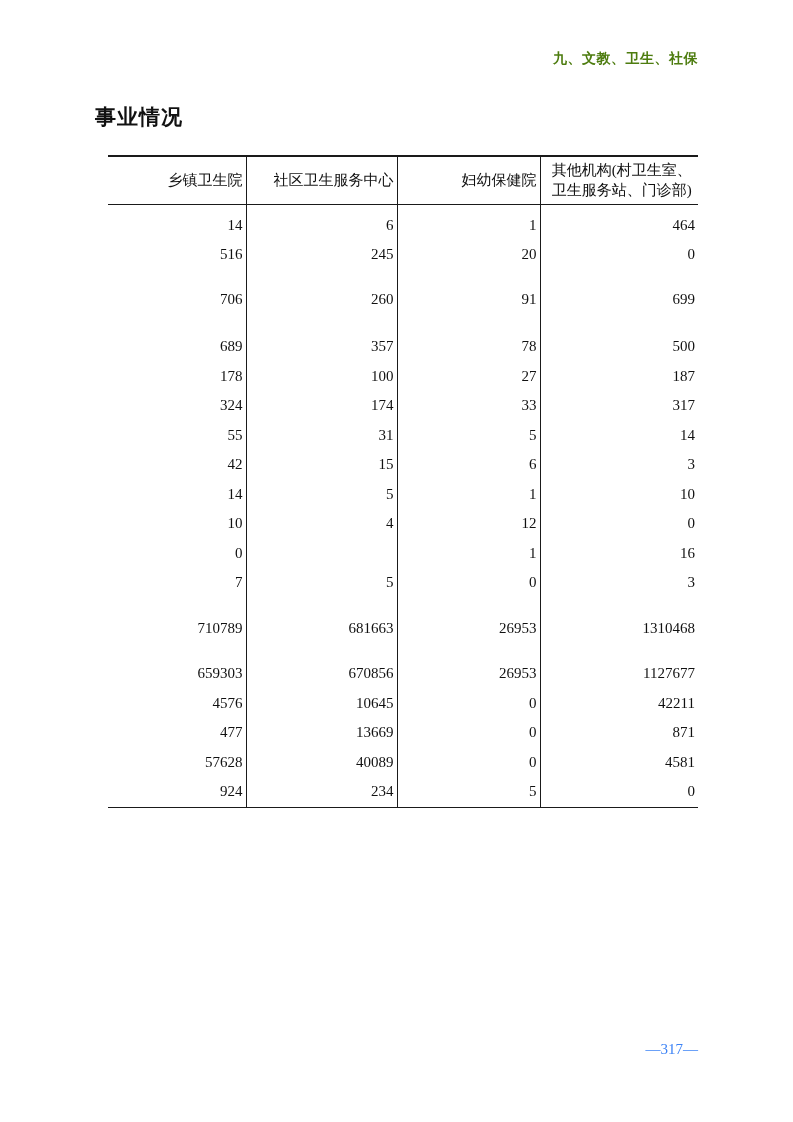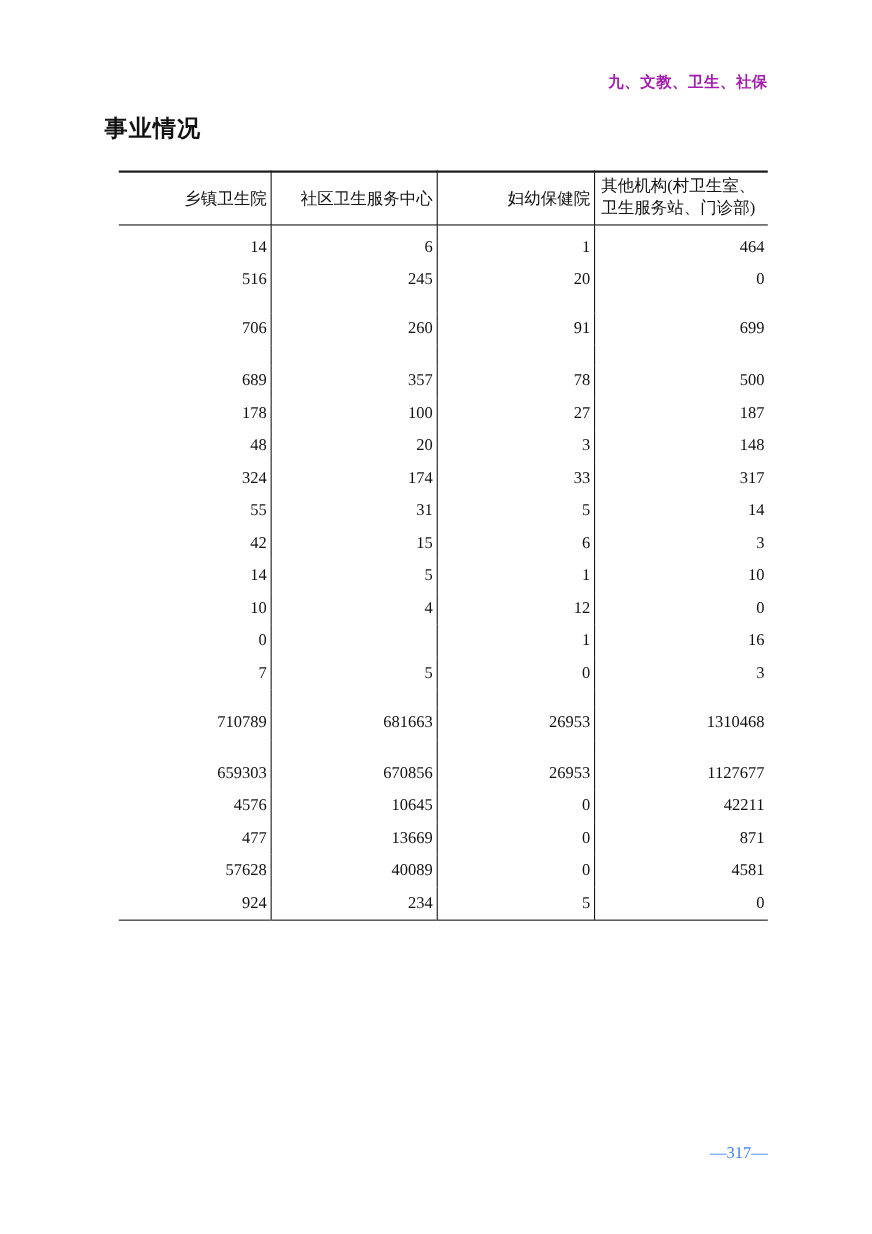--- a/index.html
+++ b/index.html
@@ -7,29 +7,29 @@
     position: relative;
     width: 793px;
     height: 1122px;
     background: #ffffff;
     color: #111111;
     font-family: "Liberation Serif", "DejaVu Serif", serif;
     overflow: hidden;
   }
   .running-header {
     position: absolute;
-    top: 66px;
+    top: 50px;
     left: 0;
     right: 95px;
     text-align: right;
     font-family: "Liberation Sans", "DejaVu Sans", sans-serif;
     font-weight: bold;
     font-size: 14px;
     letter-spacing: 0.5px;
-    color: #a21caf;
+    color: #4d7c0f;
   }
   .doc-title {
     position: absolute;
     top: 103px;
     left: 95px;
     margin: 0;
     font-family: Liberation Sans, sans-serif;
     font-weight: bold;
     font-size: 21px;
     letter-spacing: 1px;
@@ -53,21 +53,21 @@
     vertical-align: middle;
     border-bottom: 1.5px solid #1a1a1a;
     font-size: 15px;
   }
   .stats-table th.c0, .stats-table th.c1, .stats-table th.c2 {
     text-align: right;
     padding-right: 3px;
     margin-top: 16px;
   }
   .stats-table th.c3 {
-    text-align: left;
+    text-align: center;
     padding-left: 6px;
     white-space: pre-line;
     line-height: 1.3;
   }
   .stats-table .c0, .stats-table .c1, .stats-table .c2 {
     border-right: 1px solid #1a1a1a;
   }
   .stats-table tbody td {
     height: 29.5px;
     text-align: right;
@@ -157,26 +157,20 @@
           <td class="c2">78</td>
           <td class="c3">500</td>
         </tr>
         <tr>
           <td class="c0">178</td>
           <td class="c1">100</td>
           <td class="c2">27</td>
           <td class="c3">187</td>
         </tr>
         <tr>
-          <td class="c0">48</td>
-          <td class="c1">20</td>
-          <td class="c2">3</td>
-          <td class="c3">148</td>
-        </tr>
-        <tr>
           <td class="c0">324</td>
           <td class="c1">174</td>
           <td class="c2">33</td>
           <td class="c3">317</td>
         </tr>
         <tr>
           <td class="c0">55</td>
           <td class="c1">31</td>
           <td class="c2">5</td>
           <td class="c3">14</td>

